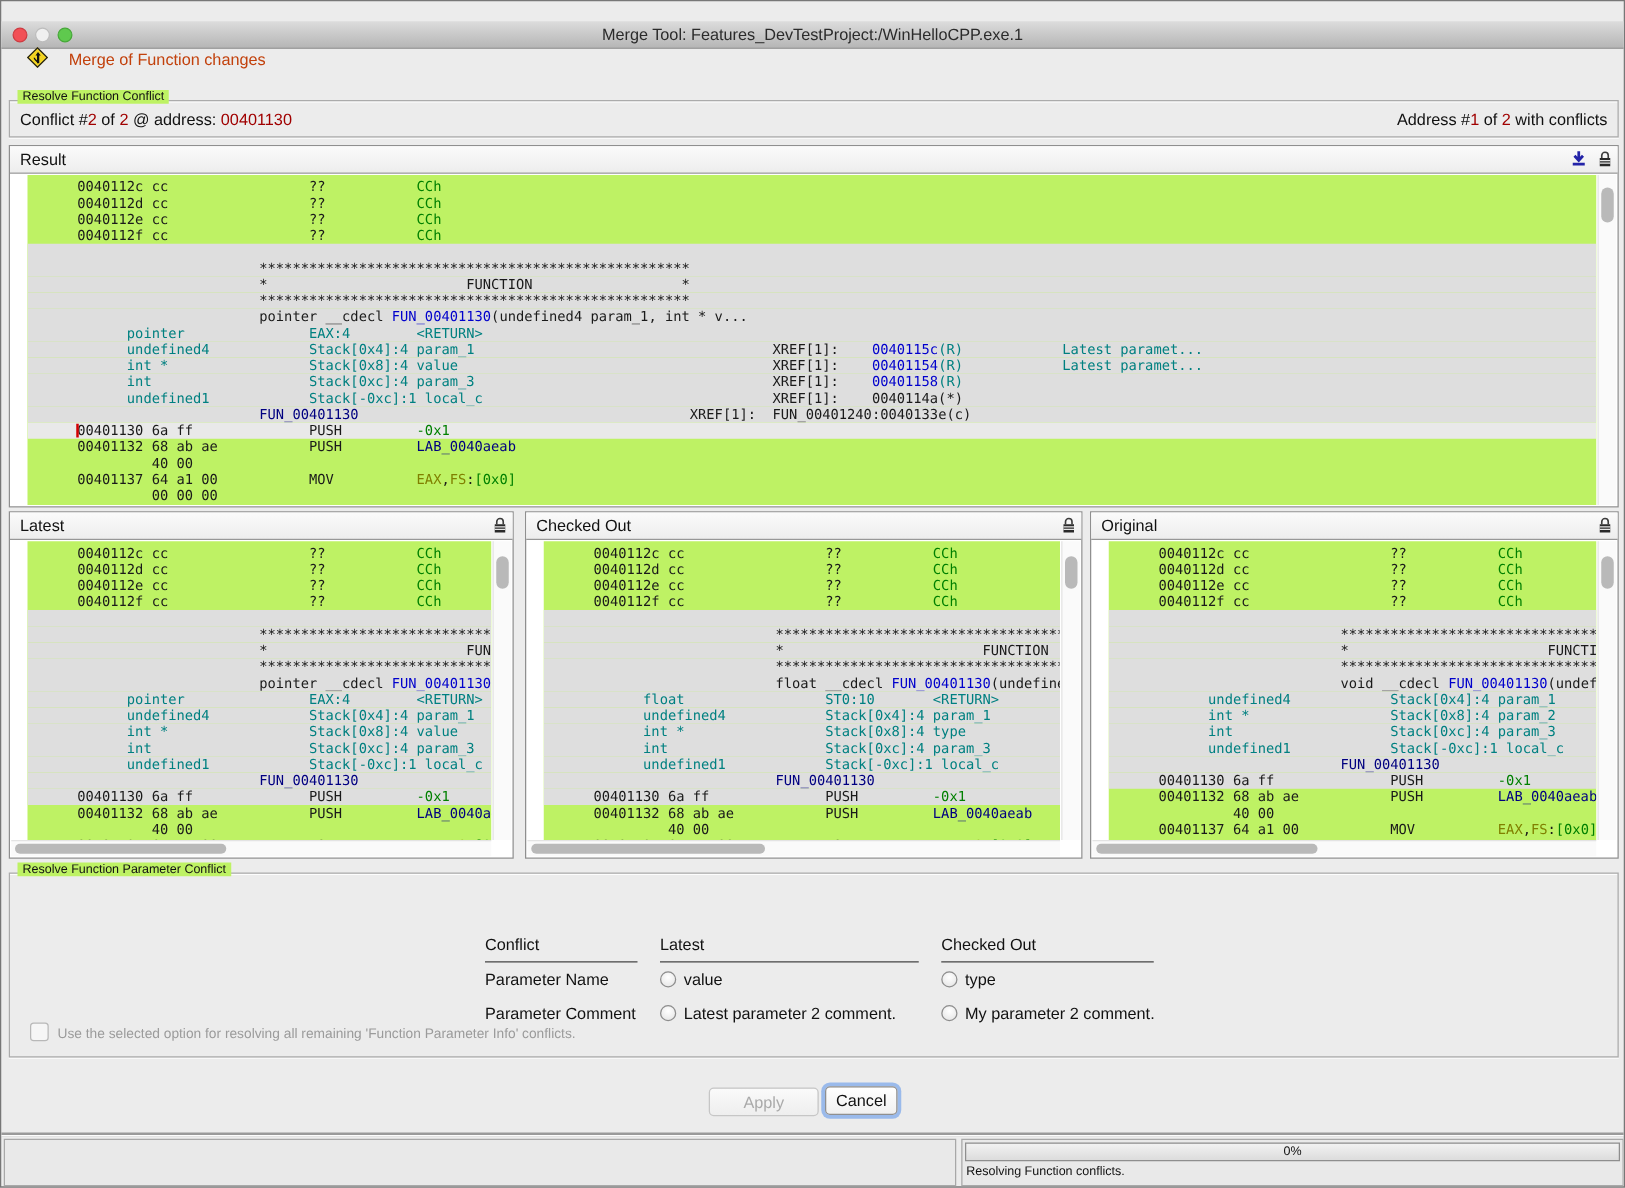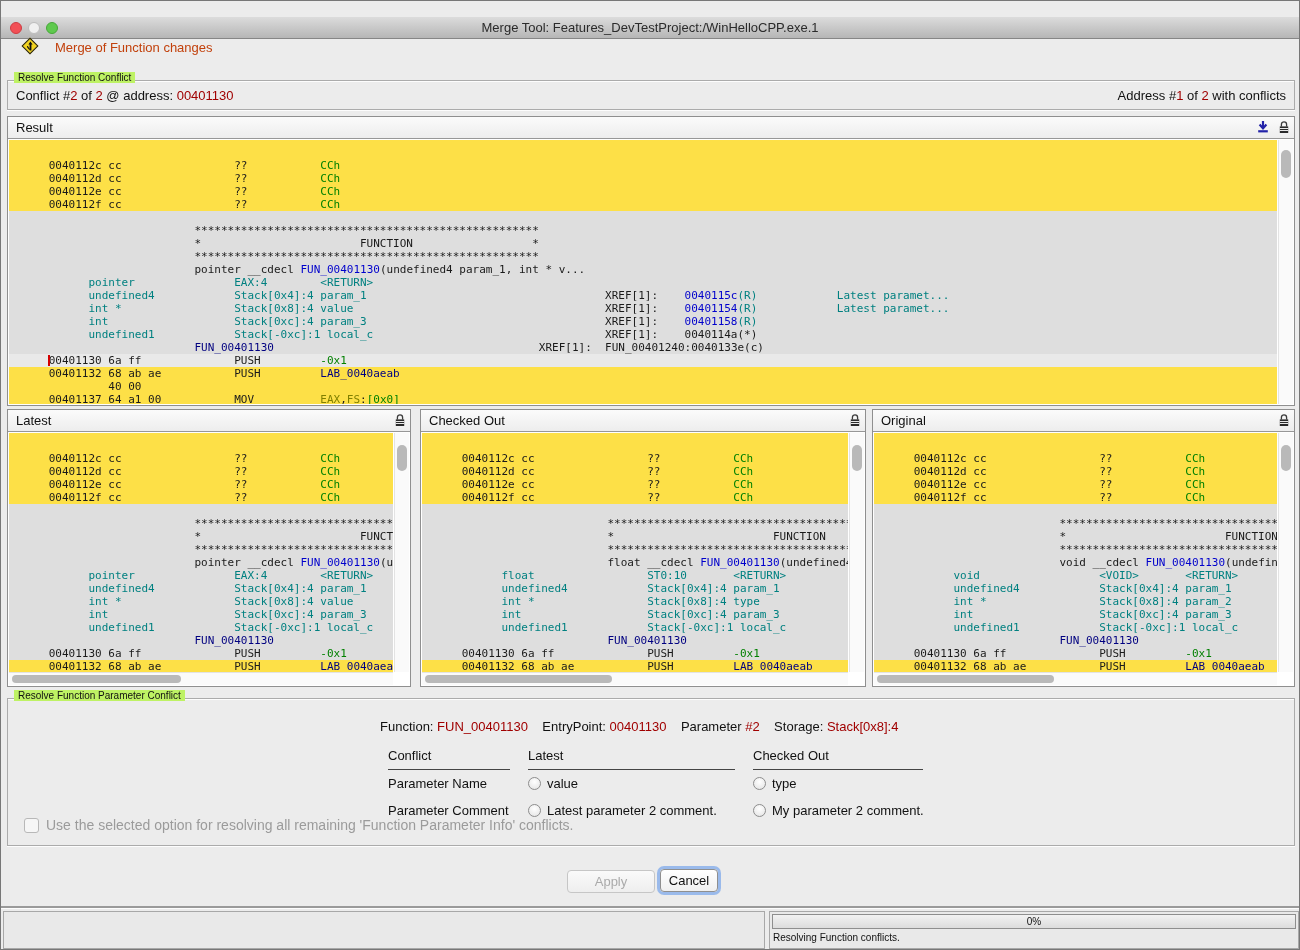--- a/index.html
+++ b/index.html
@@ -25,38 +25,38 @@
   .pre{white-space:pre}
   .c-red{color:#a00000}
   .conflict-line{position:absolute;top:7px;left:8px;font-size:13px;color:#111}
   .addr-line{position:absolute;top:7px;right:8px;font-size:13px;color:#111}
   
   .panel{position:absolute;border:1px solid #8f8f8f;background:#fff;box-sizing:border-box}
   .phdr{position:absolute;top:0;left:0;right:0;height:22px;background:linear-gradient(#fbfbfb,#ededed);
         border-bottom:1px solid #979797;box-sizing:border-box}
   .phdr .ptitle{position:absolute;left:8px;top:0;line-height:21px;font-size:13px;color:#111}
   .picons{position:absolute;right:4px;top:3px;display:flex;gap:8px}
-  .listing{position:absolute;left:1px;right:17px;top:23px;background:#fde047;overflow:hidden;padding-top:19px}
+  .listing{position:absolute;left:14px;right:17px;top:23px;background:#bef264;overflow:hidden;padding-top:3px}
   .ln{height:13px;line-height:13px;white-space:pre;position:relative;
       font-family:"DejaVu Sans Mono",monospace;font-size:11px;color:#1a1a1a}
   .bg-g{background:#dedede}
   .bg-c{background:#e9e9e9}
   .caret{position:absolute;left:39px;top:1px;width:2px;height:11px;background:#d40000}
   .c-k{color:#1a1a1a}.c-g{color:#008000}.c-b{color:#0000cc}.c-n{color:#000080}.c-t{color:#008080}.c-o{color:#808000}
   .vscroll{position:absolute;right:1px;top:23px;width:15px;background:#fafafa;border-left:1px solid #e3e3e3;box-sizing:border-box}
   .vthumb{position:absolute;left:2px;width:10px;background:#b9b9b9;border-radius:6px}
   .hscroll{position:absolute;left:1px;right:17px;bottom:1px;height:13px;background:#fafafa;border-top:1px solid #e3e3e3;box-sizing:border-box}
   .hthumb{position:absolute;left:3px;top:2px;height:8px;width:44%;background:#b9b9b9;border-radius:5px}
   
   .fninfo{position:absolute;left:372px;top:20px;font-size:13px;color:#111}
   .ctable{position:absolute;left:380px;top:44px;display:grid;grid-template-columns:140px 225px 188px;grid-auto-rows:27px;font-size:13px;color:#111;align-items:center}
   .chead{border-bottom:1px solid #444;height:19px;align-self:end;padding-bottom:2px;margin-right:18px}
   .radio{display:inline-block;width:13px;height:13px;border:1px solid #8d8d8d;border-radius:50%;
          background:radial-gradient(circle at 50% 35%,#ffffff,#e2e2e2);vertical-align:-2px;margin-right:6px;box-sizing:border-box}
-  .ckrow{position:absolute;left:16px;bottom:12px;font-size:14px;color:#9b9b9b;display:flex;align-items:center}
+  .ckrow{position:absolute;left:16px;bottom:12px;font-size:11px;color:#9b9b9b;display:flex;align-items:flex-end}
   .ckbox{display:inline-block;width:13px;height:13px;border:1px solid #b8b8b8;border-radius:3px;background:#f6f6f6;margin-right:7px}
   
   .btn{position:absolute;height:23px;border-radius:4px;font-size:13px;text-align:center;line-height:21px;box-sizing:border-box}
   .btn-apply{left:566px;top:869px;width:88px;background:linear-gradient(#fafafa,#eee);border:1px solid #c6c6c6;color:#aaa}
   .btn-cancel{left:659px;top:868px;width:58px;background:linear-gradient(#fff,#f0f0f0);border:1px solid #8f8f8f;color:#111;
               box-shadow:0 0 0 3px rgba(110,160,235,.65);border-radius:4px}
   
   .sb-divider{position:absolute;left:0;top:905px;width:100%;height:2px;background:#9a9a9a;border-bottom:1px solid #fdfdfd}
   .sb-left{position:absolute;left:2px;top:910px;width:762px;height:38px;background:#e9e9e9;border:1px solid #a8a8a8;box-sizing:border-box}
   .sb-right{position:absolute;left:768px;top:910px;width:530px;height:38px;background:#e9e9e9;border:1px solid #a8a8a8;box-sizing:border-box}
@@ -233,42 +233,40 @@
     <div class="listing" style="bottom:14px">
         <div class="ln"><span class="c-k">      0040112c cc                 ??           </span><span class="c-g">CCh</span></div>
         <div class="ln"><span class="c-k">      0040112d cc                 ??           </span><span class="c-g">CCh</span></div>
         <div class="ln"><span class="c-k">      0040112e cc                 ??           </span><span class="c-g">CCh</span></div>
         <div class="ln"><span class="c-k">      0040112f cc                 ??           </span><span class="c-g">CCh</span></div>
         <div class="ln bg-g"></div>
         <div class="ln bg-g"><span class="c-k">                            ****************************************************</span></div>
         <div class="ln bg-g"><span class="c-k">                            *                        FUNCTION                  *</span></div>
         <div class="ln bg-g"><span class="c-k">                            ****************************************************</span></div>
         <div class="ln bg-g"><span class="c-k">                            void __cdecl </span><span class="c-b">FUN_00401130</span><span class="c-k">(undefined4 param_1, int * par...</span></div>
-        <div class="ln bg-g"><span class="c-t">            void                  &lt;VOID&gt;       &lt;RETURN&gt;</span></div>
         <div class="ln bg-g"><span class="c-t">            undefined4            Stack[0x4]:4 param_1</span></div>
         <div class="ln bg-g"><span class="c-t">            int *                 Stack[0x8]:4 param_2</span></div>
         <div class="ln bg-g"><span class="c-t">            int                   Stack[0xc]:4 param_3</span></div>
         <div class="ln bg-g"><span class="c-t">            undefined1            Stack[-0xc]:1 local_c</span></div>
         <div class="ln bg-g"><span class="c-k">                            </span><span class="c-n">FUN_00401130</span></div>
         <div class="ln bg-g"><span class="c-k">      00401130 6a ff              PUSH         </span><span class="c-g">-0x1</span></div>
         <div class="ln"><span class="c-k">      00401132 68 ab ae           PUSH         </span><span class="c-n">LAB_0040aeab</span></div>
         <div class="ln"><span class="c-k">               40 00</span></div>
         <div class="ln"><span class="c-k">      00401137 64 a1 00           MOV          </span><span class="c-o">EAX</span><span class="c-k">,</span><span class="c-o">FS</span><span class="c-k">:</span><span class="c-g">[0x0]</span></div>
       </div>
     <div class="vscroll" style="bottom:14px">
       <span class="vthumb" style="top:12px;height:26px"></span>
     </div>
     <div class="hscroll">
         <span class="hthumb"></span>
       </div>
   </div>
 
   <div class="group" style="left:6px;top:697px;width:1288px;height:148px">
     <span class="legend">Resolve Function Parameter Conflict</span>
-    <div class="fninfo pre"><span>Function: </span><span class="c-red">FUN_00401130</span><span>    EntryPoint: </span><span class="c-red">00401130</span><span>    Parameter </span><span class="c-red">#2</span><span>    Storage: </span><span class="c-red">Stack[0x8]:4</span></div>
     <div class="ctable">
       <div class="chead">Conflict</div>
       <div class="chead">Latest</div>
       <div class="chead">Checked Out</div>
 
       <div>Parameter Name</div>
       <div><span class="radio"></span><span>value</span></div>
       <div><span class="radio"></span><span>type</span></div>
 
       <div>Parameter Comment</div>

